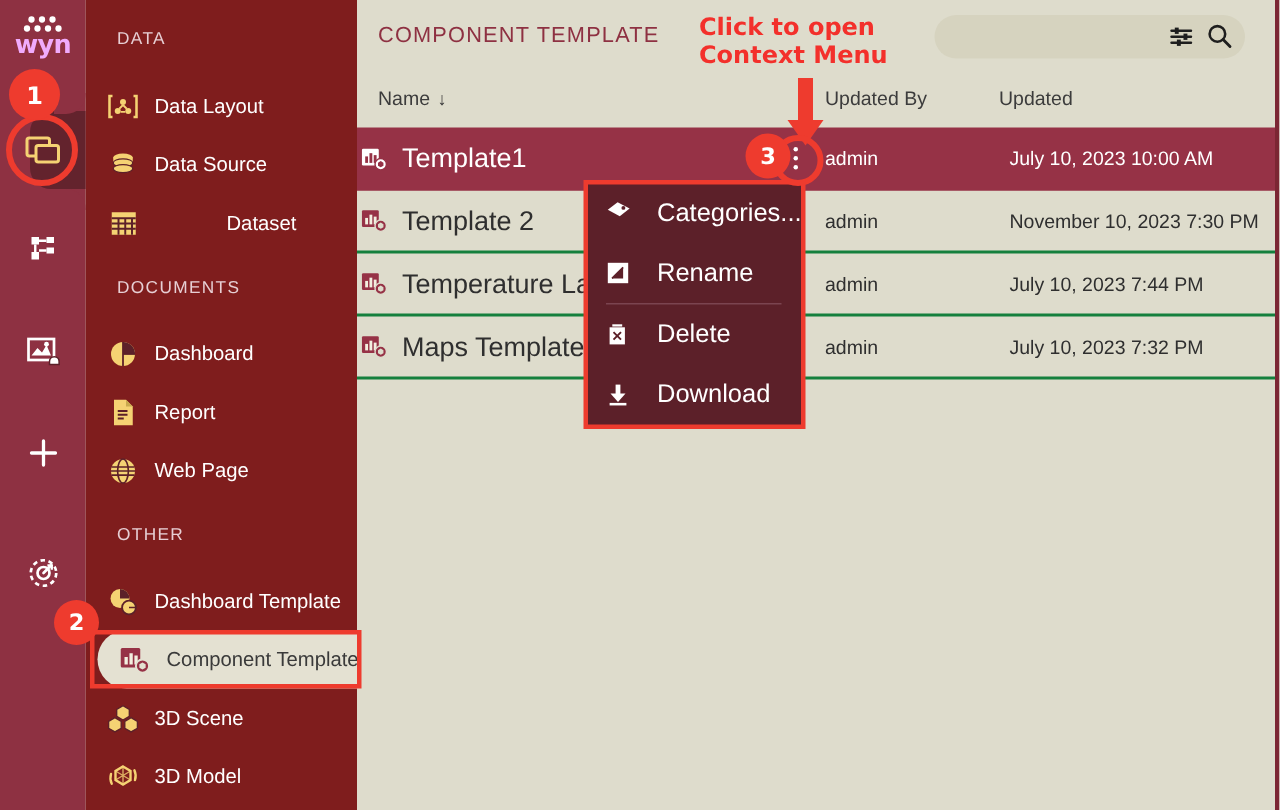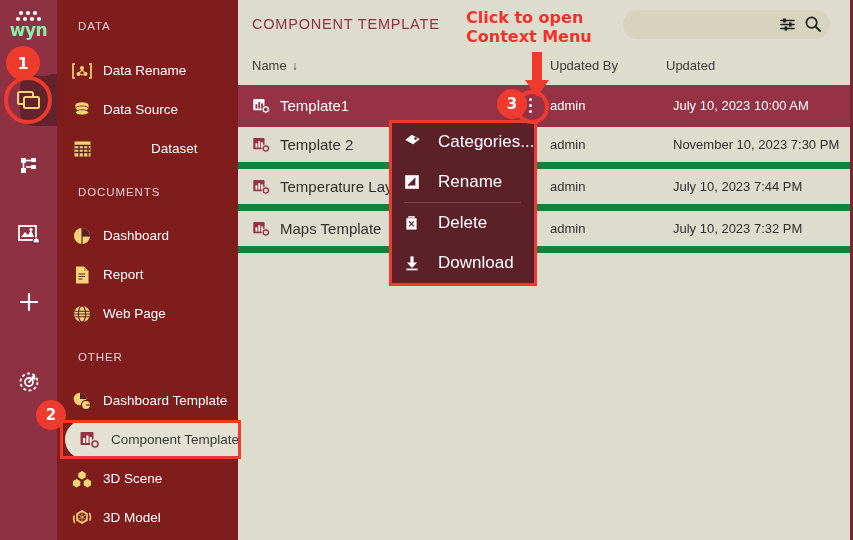--- a/index.html
+++ b/index.html
@@ -29,21 +29,21 @@
     width: 57px; height: 48px;
     display: flex; align-items: center; justify-content: center;
   }
   .logo-wrap { text-align: center; line-height: 1; }
   .logo-dots { display: block; margin: 0 auto 1px auto; }
   .logo-text {
     display: block;
     font-family: "DejaVu Sans", sans-serif;
     font-weight: bold;
     font-size: 17px;
-    color: #86efac;
+    color: #f0abfc;
     letter-spacing: -0.5px;
     line-height: 15px;
   }
   .rail-item {
     position: absolute; left: 0;
     width: 57px; height: 52px;
     display: flex; align-items: center; justify-content: center;
   }
   .rail-item svg { display: block; }
 
@@ -156,31 +156,31 @@
   .ch-updatedby { left: 312px; }
   .ch-updated { left: 428px; }
   .sort-arrow { margin-left: 5px; font-size: 12px; }
 
   
   .rows { position: relative; }
   .row {
     position: relative;
     height: 42px;
     display: flex; align-items: center;
-    border-bottom: 7px solid #15803d;
+    border-bottom: 2px solid #15803d;
     box-sizing: border-box;
   }
   .row.selected {
     background: #963246;
     border-bottom: 1px solid #963246;
   }
   .row .cell-name {
-    position: absolute; left: 14px;
+    position: absolute; left: 2px;
     display: flex; align-items: center;
-    font-size: 15px;
+    font-size: 18px;
     color: #2F2F2F;
   }
   .row.selected .cell-name { color: #FFFFFF; }
   .cell-name .fi { width: 22px; display: flex; align-items: center; }
   .cell-name .nm { margin-left: 6px; white-space: nowrap; }
   .row .cell-by {
     position: absolute; left: 312px;
     font-size: 13px; color: #2F2F2F;
   }
   .row .cell-up {
@@ -352,21 +352,21 @@
       <span class="nav-icon">
         <svg width="20" height="18" viewBox="0 0 20 18">
           <path d="M3 2 h-2 v14 h2" fill="none" stroke="#F5D273" stroke-width="1.7"></path>
           <path d="M17 2 h2 v14 h-2" fill="none" stroke="#F5D273" stroke-width="1.7"></path>
           <circle cx="10" cy="6" r="2" fill="#F5D273"></circle>
           <circle cx="6.5" cy="12" r="2" fill="#F5D273"></circle>
           <circle cx="13.5" cy="12" r="2" fill="#F5D273"></circle>
           <path d="M10 8 L7.5 10.5 M10 8 L12.5 10.5 M8.5 12.6 L11.5 12.6" stroke="#F5D273" stroke-width="1.2"></path>
         </svg>
       </span>
-      <span class="nav-label">Data Rename</span>
+      <span class="nav-label">Data Layout</span>
     </div>
 
     <div class="nav-item" style="position:absolute; top:90px; width:181px;">
       <span class="nav-icon">
         <svg width="20" height="20" viewBox="0 0 20 20">
           <ellipse cx="10" cy="5" rx="6.5" ry="2.7" fill="#F5D273"></ellipse>
           <rect x="3.5" y="5" width="13" height="3.2" fill="#F5D273"></rect>
           <ellipse cx="10" cy="8.6" rx="6.5" ry="2.7" fill="#F5D273" stroke="#5C2029" stroke-width="0.8"></ellipse>
           <ellipse cx="10" cy="12.4" rx="6.5" ry="2.7" fill="#F5D273" stroke="#5C2029" stroke-width="0.8"></ellipse>
         </svg>

